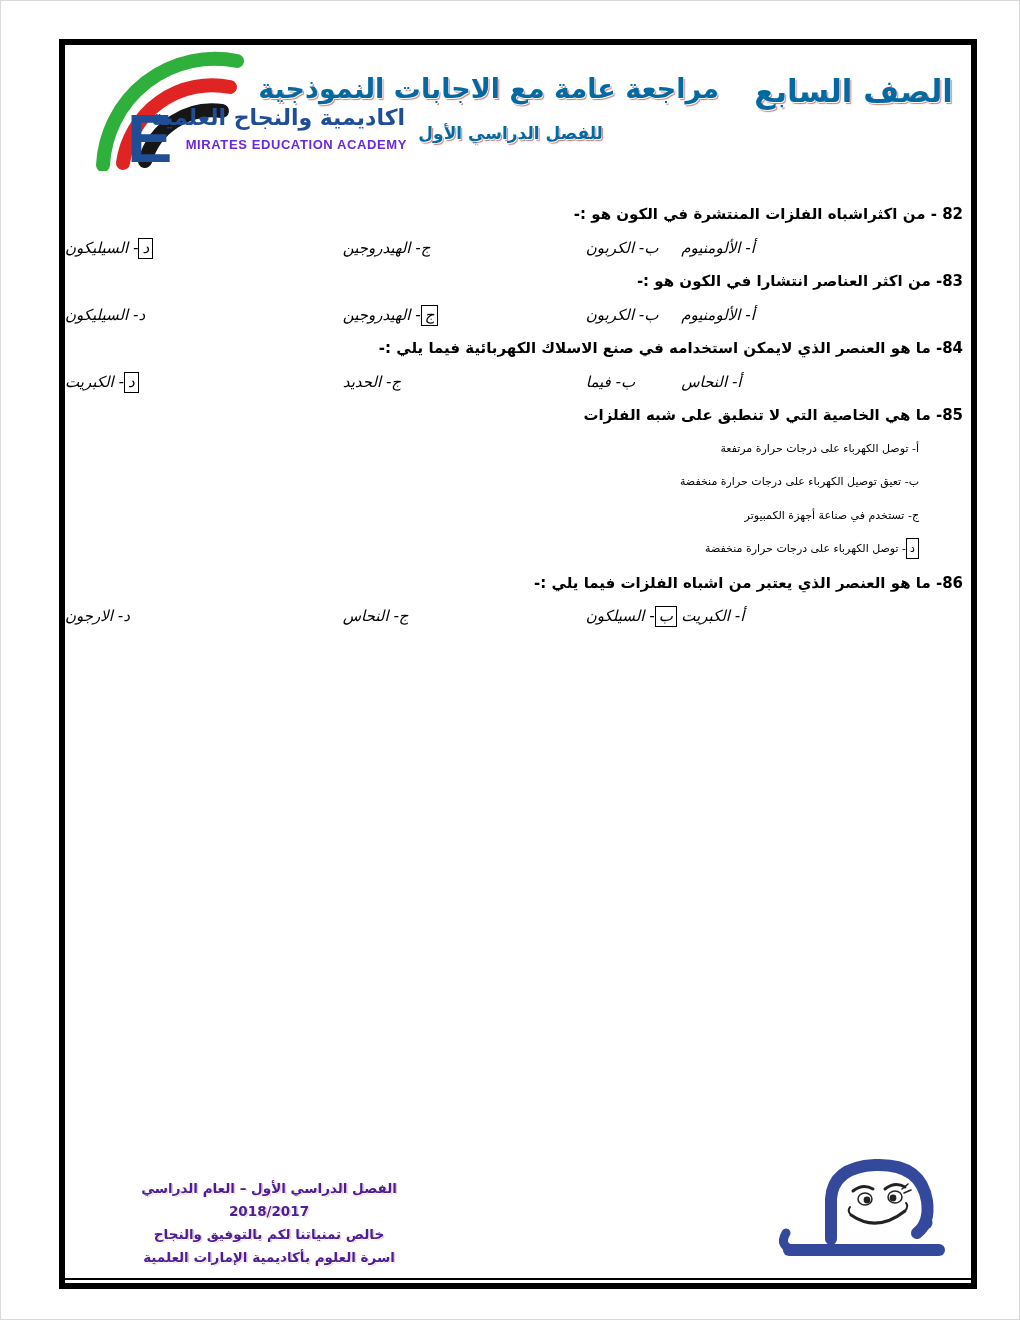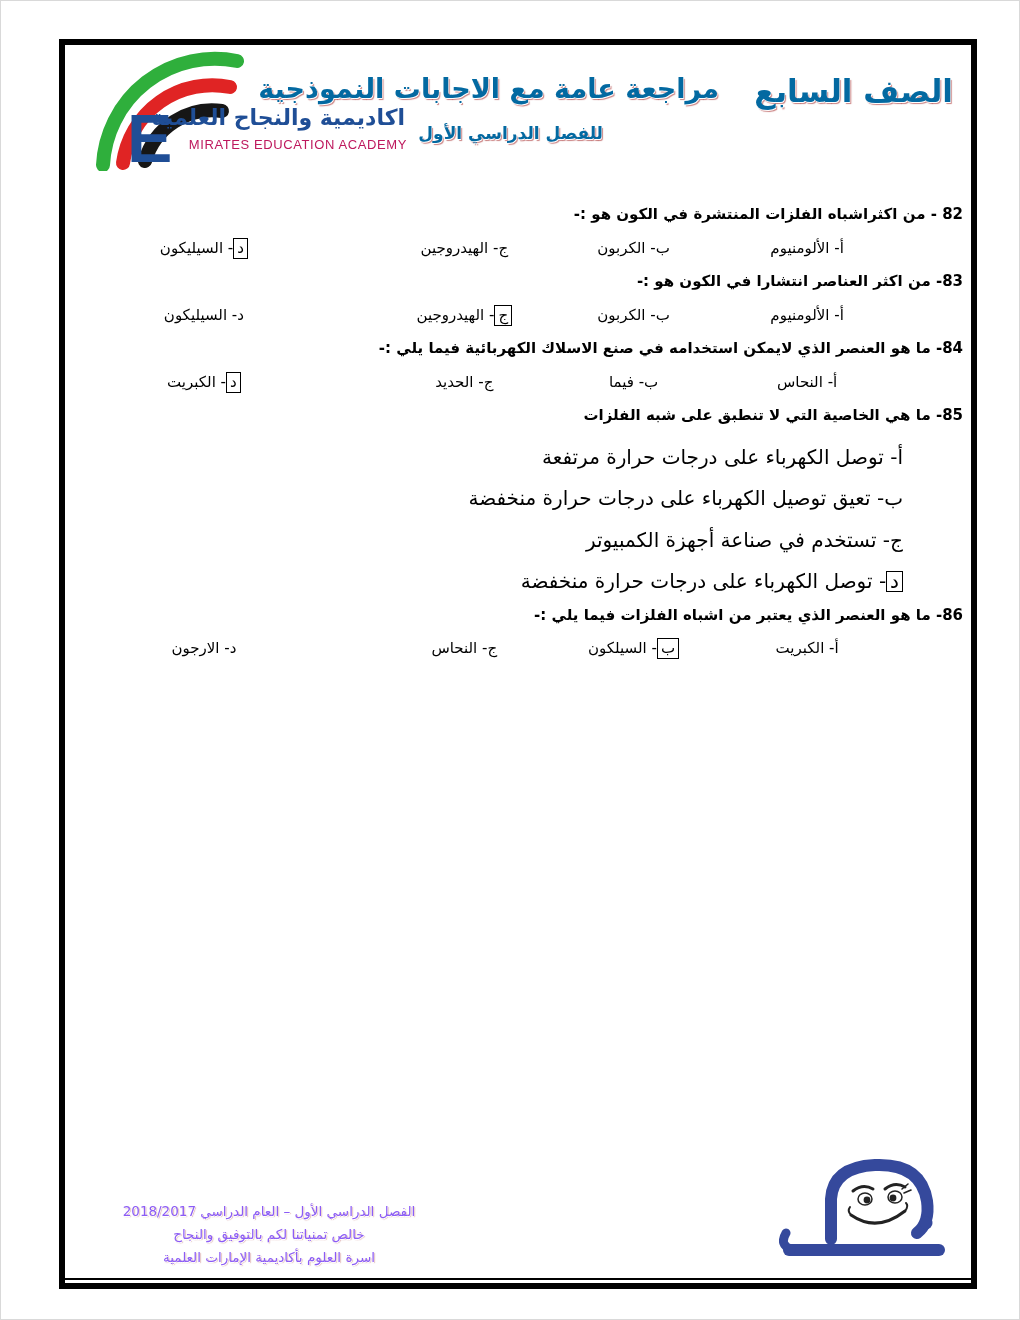--- a/index.html
+++ b/index.html
@@ -22,52 +22,52 @@
   .logo svg{position:absolute;left:0;top:0;}
   .logo-e{
     position:absolute;left:60px;top:55px;font-size:68px;line-height:1;
     font-weight:bold;color:#1f4e96;font-family:"Liberation Sans",sans-serif;
   }
   .logo-ar{
     position:absolute;top:56px;right:2px;color:#1f4e96;font-weight:bold;
     font-size:22px;direction:rtl;white-space:nowrap;
   }
   .logo-en{
-    position:absolute;top:88px;right:0px;color:#be185d;font-weight:normal;
+    position:absolute;top:88px;right:0px;color:#6d28d9;font-weight:bold;
     font-size:13px;letter-spacing:0.6px;white-space:nowrap;
     font-family:"Liberation Sans",sans-serif;
   }
   .red-deco{
     color:#0369a1;font-weight:bold;direction:rtl;white-space:nowrap;
     text-shadow:0.5px 0.5px 0 #ffffff,1.5px 1.5px 1px rgba(160,30,30,.55);
   }
   .grade-title{position:absolute;top:28px;right:18px;font-size:31px;}
   .main-title{position:absolute;top:28px;right:252px;font-size:27px;}
   .subtitle{position:absolute;top:78px;right:368px;font-size:17px;}
   
   .questions{position:absolute;top:158px;left:0;right:0;direction:rtl;color:#000;}
   .q-text{
     height:33.5px;padding-right:8px;font-weight:bold;font-size:15px;
     line-height:22px;text-align:right;
   }
   .opts-row{
     display:grid;grid-template-columns:29% 11% 28% 32%;direction:rtl;
     padding-right:38px;height:33.5px;font-size:15px;line-height:22px;
   }
-  .opt{text-align:center;white-space:nowrap;}
+  .opt{text-align:left;white-space:nowrap;font-style:italic;}
   .opt-stack{
-    height:33.5px;padding-right:68px;font-size:20px;line-height:22px;
-    text-align:right;direction:rtl;margin-top:8px;
+    height:33.5px;padding-right:52px;font-size:11px;line-height:22px;
+    text-align:right;direction:rtl;
   }
   .letter{display:inline-block;}
   .letter.boxed{border:1.5px solid #000;padding:0 3px;line-height:19px;}
   
   .footer-lines{
     position:absolute;left:36px;bottom:14px;width:336px;text-align:center;
-    color:#8b5cf6;font-weight:normal;font-size:13.5px;line-height:23px;
+    color:#4c1d95;font-weight:bold;font-size:13.5px;line-height:23px;
     direction:rtl;text-shadow:0.5px 0.5px 0 #fff,1px 1px 1px rgba(160,30,30,.5);
   }
   .mascot{position:absolute;right:24px;bottom:8px;width:168px;height:122px;}
 </style>
 </head>
 <body>
 
 <div class="page-frame">
   <div class="frame-bottom-thin"></div>
 

